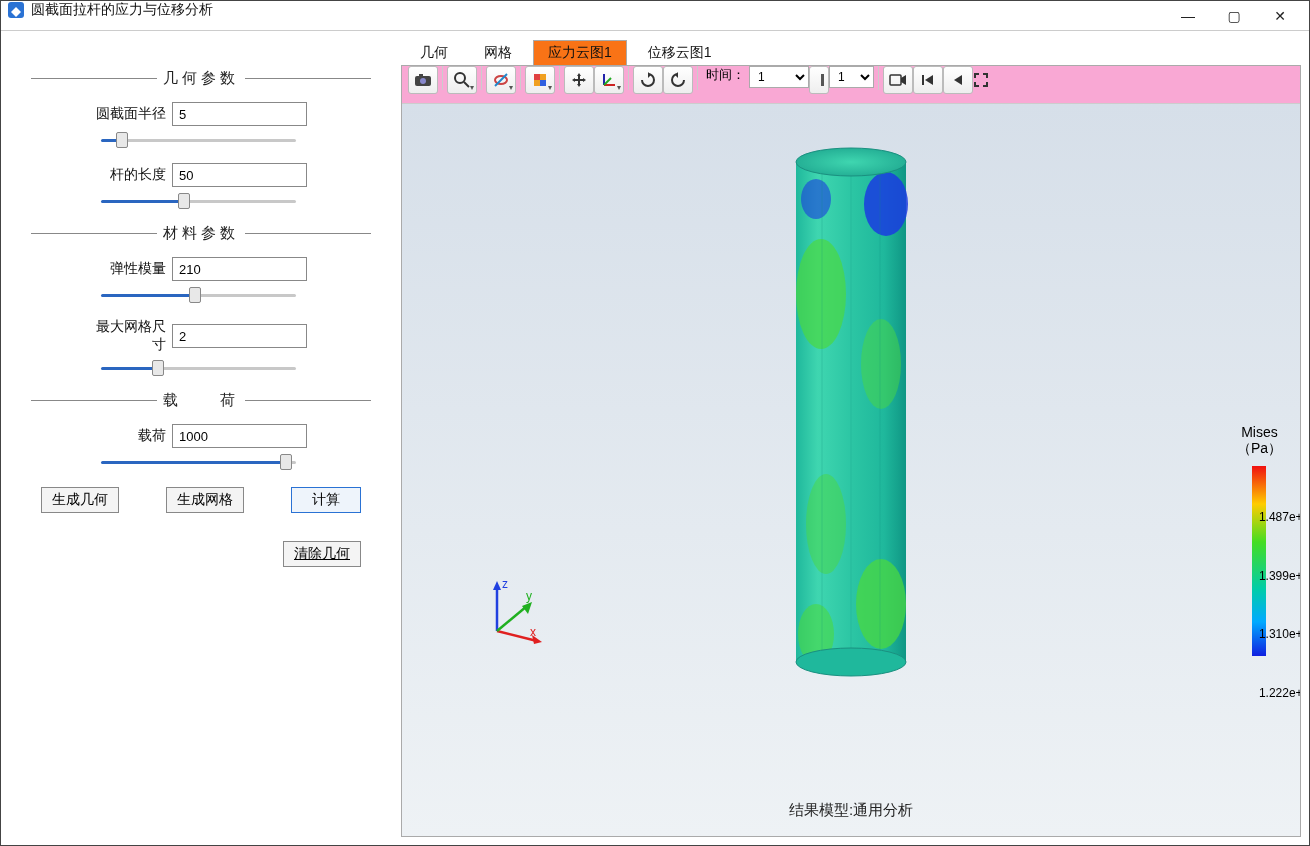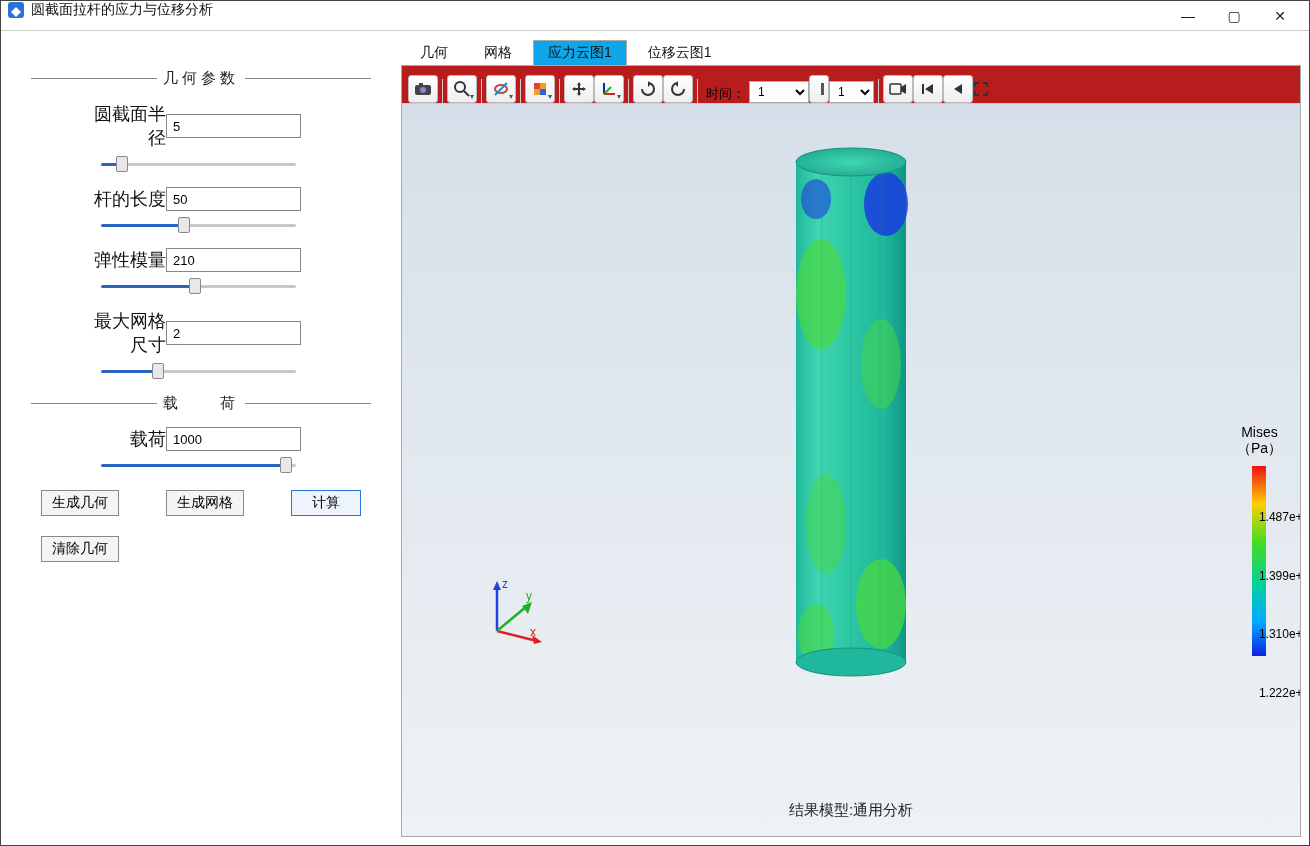--- a/index.html
+++ b/index.html
@@ -64,22 +64,23 @@
 }
 .param-row {
   display: flex;
   align-items: center;
   margin: 8px 0 0 0;
   padding-left: 55px;
 }
 .param-row label {
   width: 80px;
   text-align: right;
-  font-size: 18px;
+  font-size: 14px;
   color: #111;
+  margin-right: 6px;
 }
 .param-row input[type=text] {
   width: 135px;
   height: 24px;
   border: 1px solid #888;
   padding: 2px 6px;
   font-size: 13px;
 }
 .slider-row {
   padding-left: 70px;
@@ -104,21 +105,21 @@
   border: 1px solid #888;
   margin-top: -7px;
   border-radius: 2px;
 }
 .btn-row {
   display: flex;
   justify-content: space-between;
   margin: 20px 10px 10px 10px;
   gap: 4px;
 }
-.btn-row2 { justify-content: flex-start; margin-top: 20px; }
+.btn-row2 { justify-content: flex-end; margin-top: 28px; text-decoration: underline; }
 .btn {
   min-width: 70px;
   height: 26px;
   border: 1px solid #888;
   background: #f4f4f4;
   font-size: 14px;
   padding: 0 10px;
   cursor: pointer;
 }
 .btn.active { border: 1px solid #2a72d4; background: #eef4fb; }
@@ -138,36 +139,36 @@
   padding: 3px 14px;
   font-size: 14px;
   color: #111;
   border: 1px solid transparent;
   border-bottom: none;
   margin-right: 6px;
   cursor: pointer;
 }
 .tab.active {
   border-color: #aaa;
-  background: #0ea5e9;
+  background: #f97316;
 }
 .toolbar-frame {
   border: 1px solid #aaa;
   flex: 1;
   display: flex;
   flex-direction: column;
   background: #fff;
 }
 .toolbar {
   height: 38px;
   border-bottom: 1px solid #ccc;
   display: flex;
-  align-items: flex-end;
+  align-items: flex-start;
   padding: 0 6px;
-  background: #b91c1c;
+  background: #f9a8d4;
 }
 .tbtn {
   width: 30px; height: 28px;
   border: 1px solid #bbb;
   border-radius: 3px;
   background: linear-gradient(#fff,#eee);
   display: flex; align-items: center; justify-content: center;
   cursor: pointer;
   position: relative;
 }
@@ -263,20 +264,25 @@
         <input type="text" value="5" style="">
       </div>
       <div class="slider-row"><input type="range" style="--fill: 8%;" value="8"></div>
 
       <div class="param-row">
         <label>杆的长度</label>
         <input type="text" value="50" style="">
       </div>
       <div class="slider-row"><input type="range" style="--fill: 42%;" value="42"></div>
 
+      <div class="section-header">
+        <div class="line"></div>
+          <div class="htext">材料参数</div>
+          <div class="line"></div>
+      </div>
       <div class="param-row">
         <label>弹性模量</label>
         <input type="text" value="210" style="">
       </div>
       <div class="slider-row"><input type="range" style="--fill: 48%;" value="48"></div>
 
       <div class="param-row">
         <label>最大网格尺寸</label>
         <input type="text" value="2" style="">
       </div>

